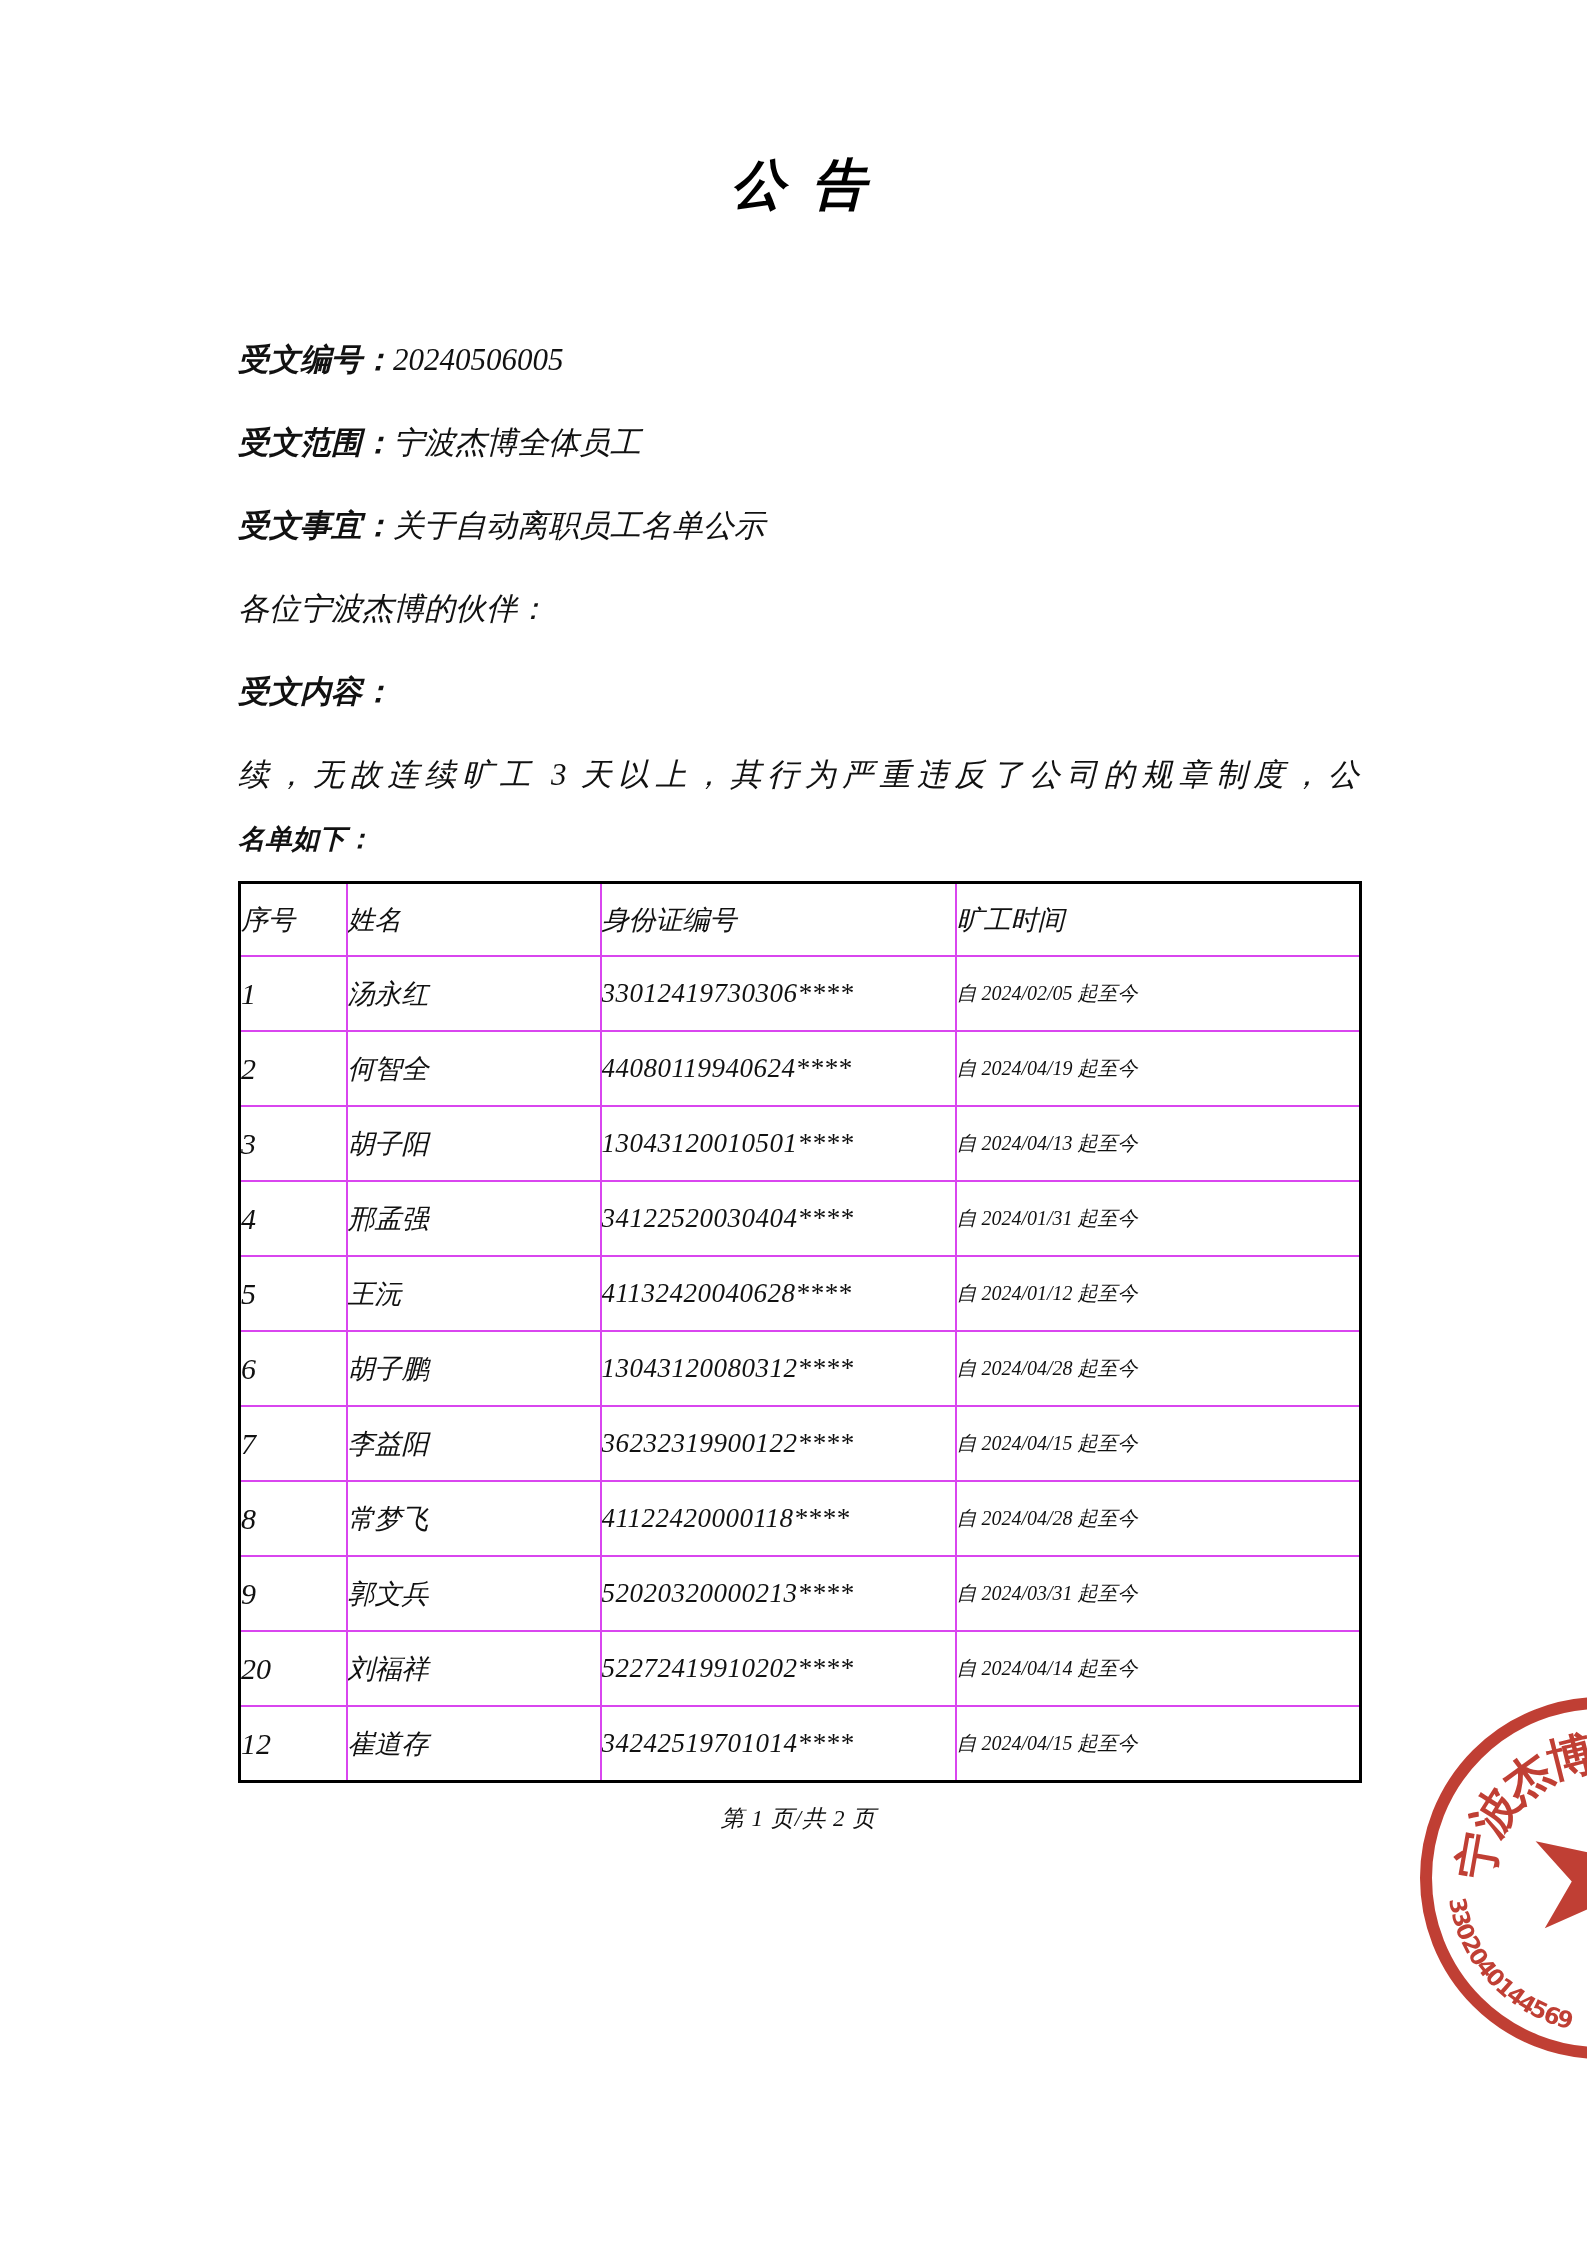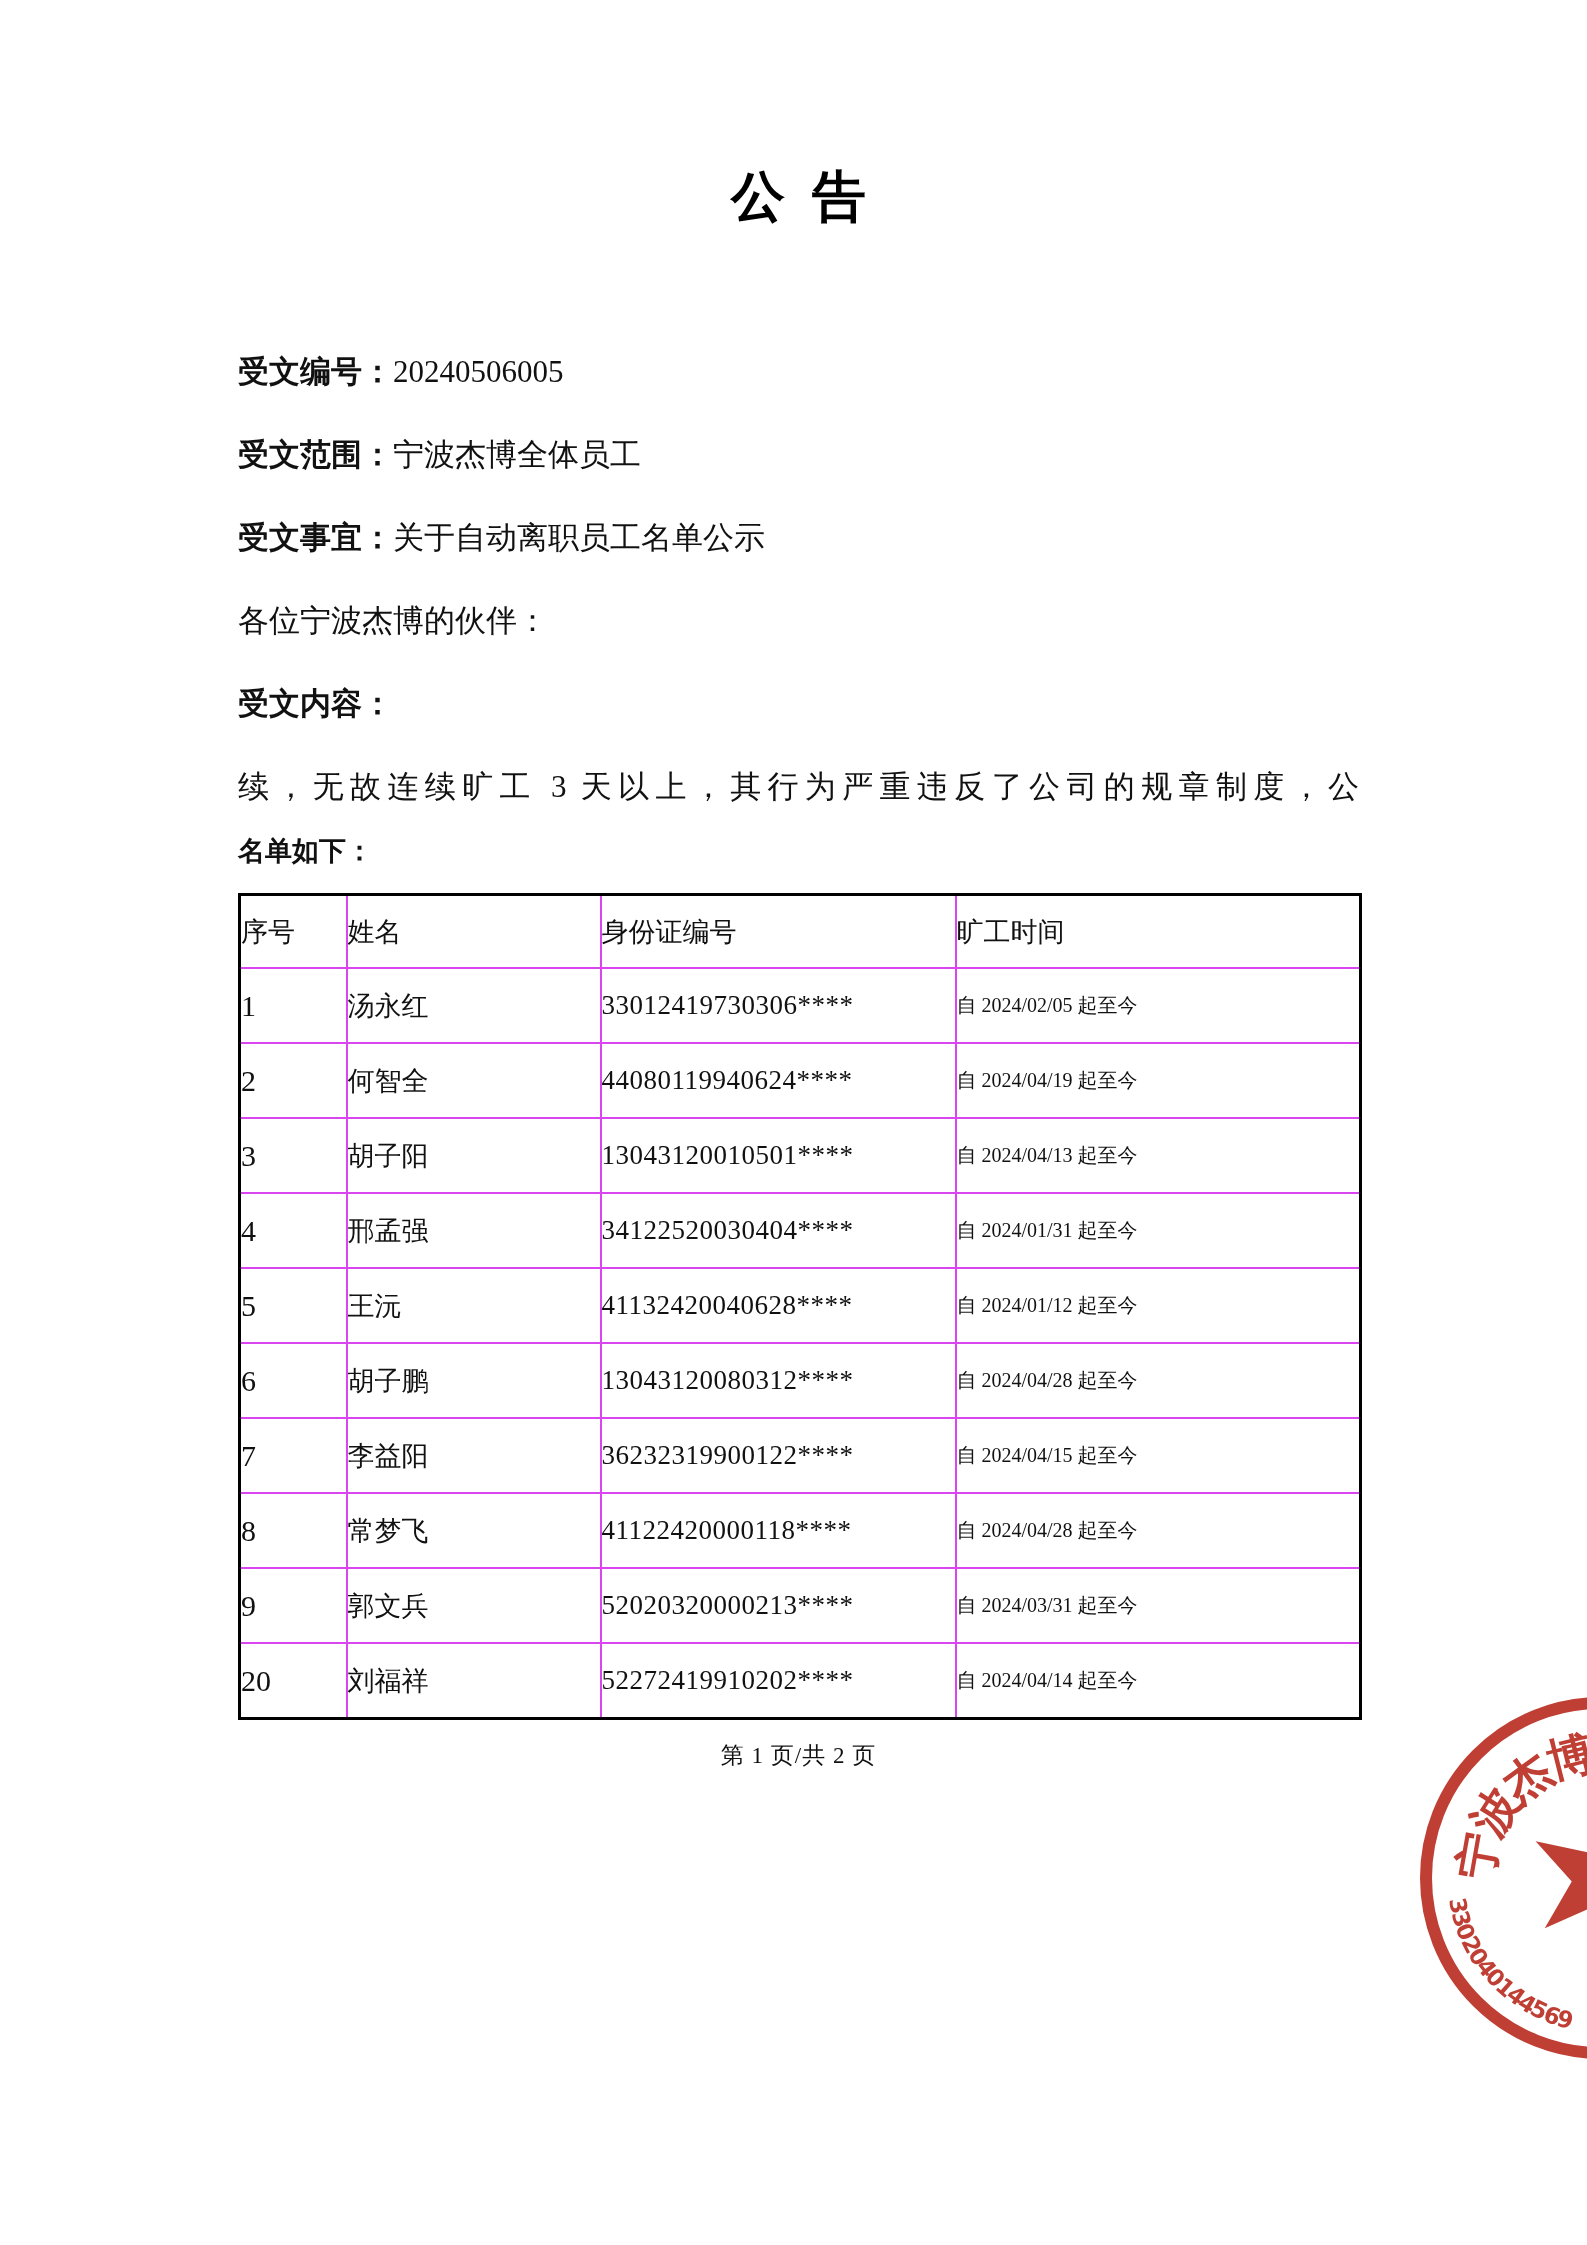--- a/index.html
+++ b/index.html
@@ -1,21 +1,21 @@
 <!DOCTYPE html>
 <html><head>
 <meta charset="utf-8">
 <style>
   html,body { margin:0; padding:0; background:#888; }
   .page {
     position:relative; width:1587px; height:2245px; margin:0 auto;
     background:#ffffff; overflow:hidden; color:#111;
     font-family:"Liberation Serif","DejaVu Serif",serif;
   }
-  .content { position:absolute; left:238px; top:12px; width:1121px; }
+  .content { position:absolute; left:238px; top:0; width:1121px;font-style:italic; }
   .doc-title {
     margin-top:150px; text-align:center; font-size:54px; font-weight:700;
     line-height:70px; white-space:pre; color:#000;
   }
   .meta-block { margin-top:98px; }
   .text-line { font-size:31px; line-height:83px; white-space:nowrap; }
   .meta-label { font-weight:700; }
   .meta-value { font-weight:400; }
   .para-line { font-size:31px; line-height:83px; text-align:justify; }
   .para-line.stretch { text-align-last:justify; }
@@ -152,20 +152,26 @@
             <td class="name">郭文兵</td>
             <td class="id">52020320000213****</td>
             <td class="date">自 2024/03/31 起至今</td>
           </tr>
           <tr>
             <td class="no">20</td>
             <td class="name">刘福祥</td>
             <td class="id">52272419910202****</td>
             <td class="date">自 2024/04/14 起至今</td>
           </tr>
+          <tr>
+            <td class="no">12</td>
+            <td class="name">崔道存</td>
+            <td class="id">34242519701014****</td>
+            <td class="date">自 2024/04/15 起至今</td>
+          </tr>
         </tbody>
     </table>
 
     <div class="page-footer">第 1 页/共 2 页</div>
   </div>
 
   <div class="stamp" style="color: rgb(187, 47, 35);">
     <span class="stamp-star">★</span>
   <span class="stamp-char" style="left: 46.8838px; top: 147.468px; transform: translate(-50%, -50%) rotate(-80deg);">宁</span>
       <span class="stamp-char" style="left: 63.842px; top: 103.29px; transform: translate(-50%, -50%) rotate(-58deg);">波</span>

